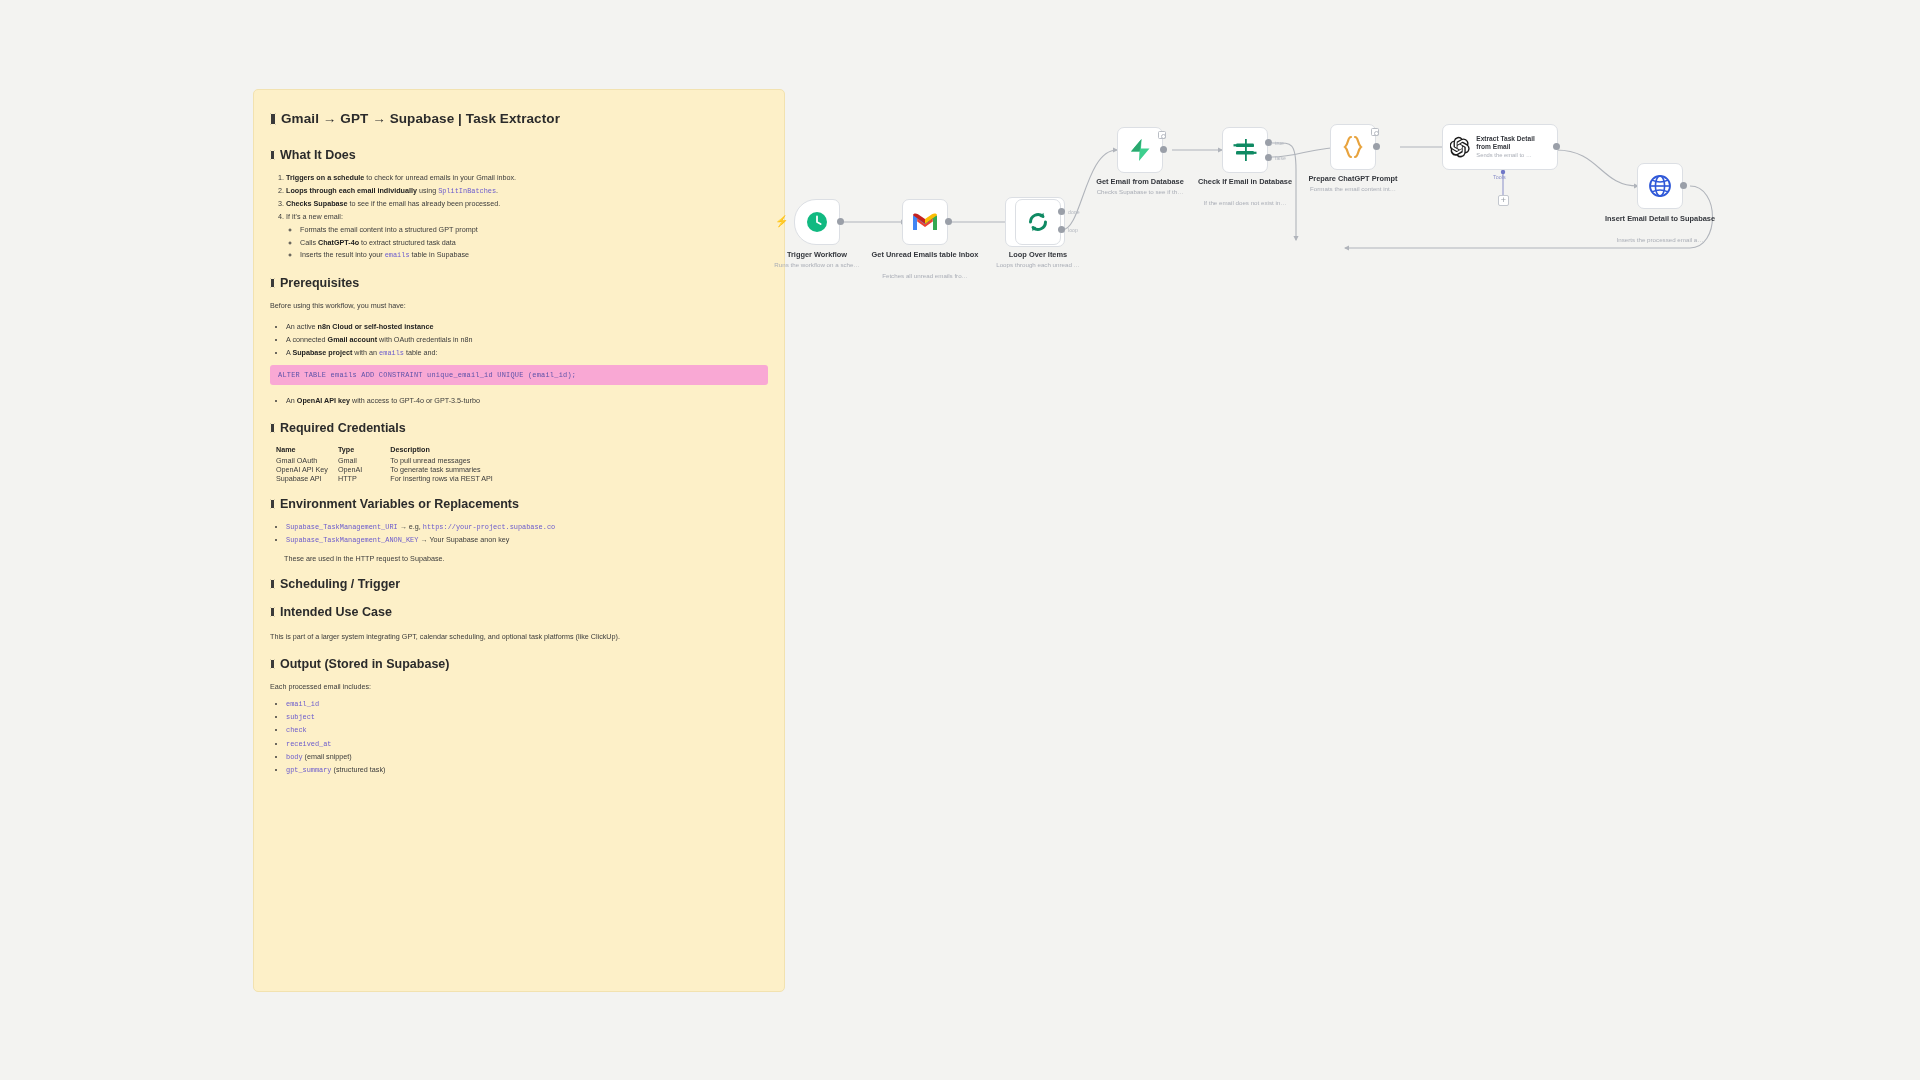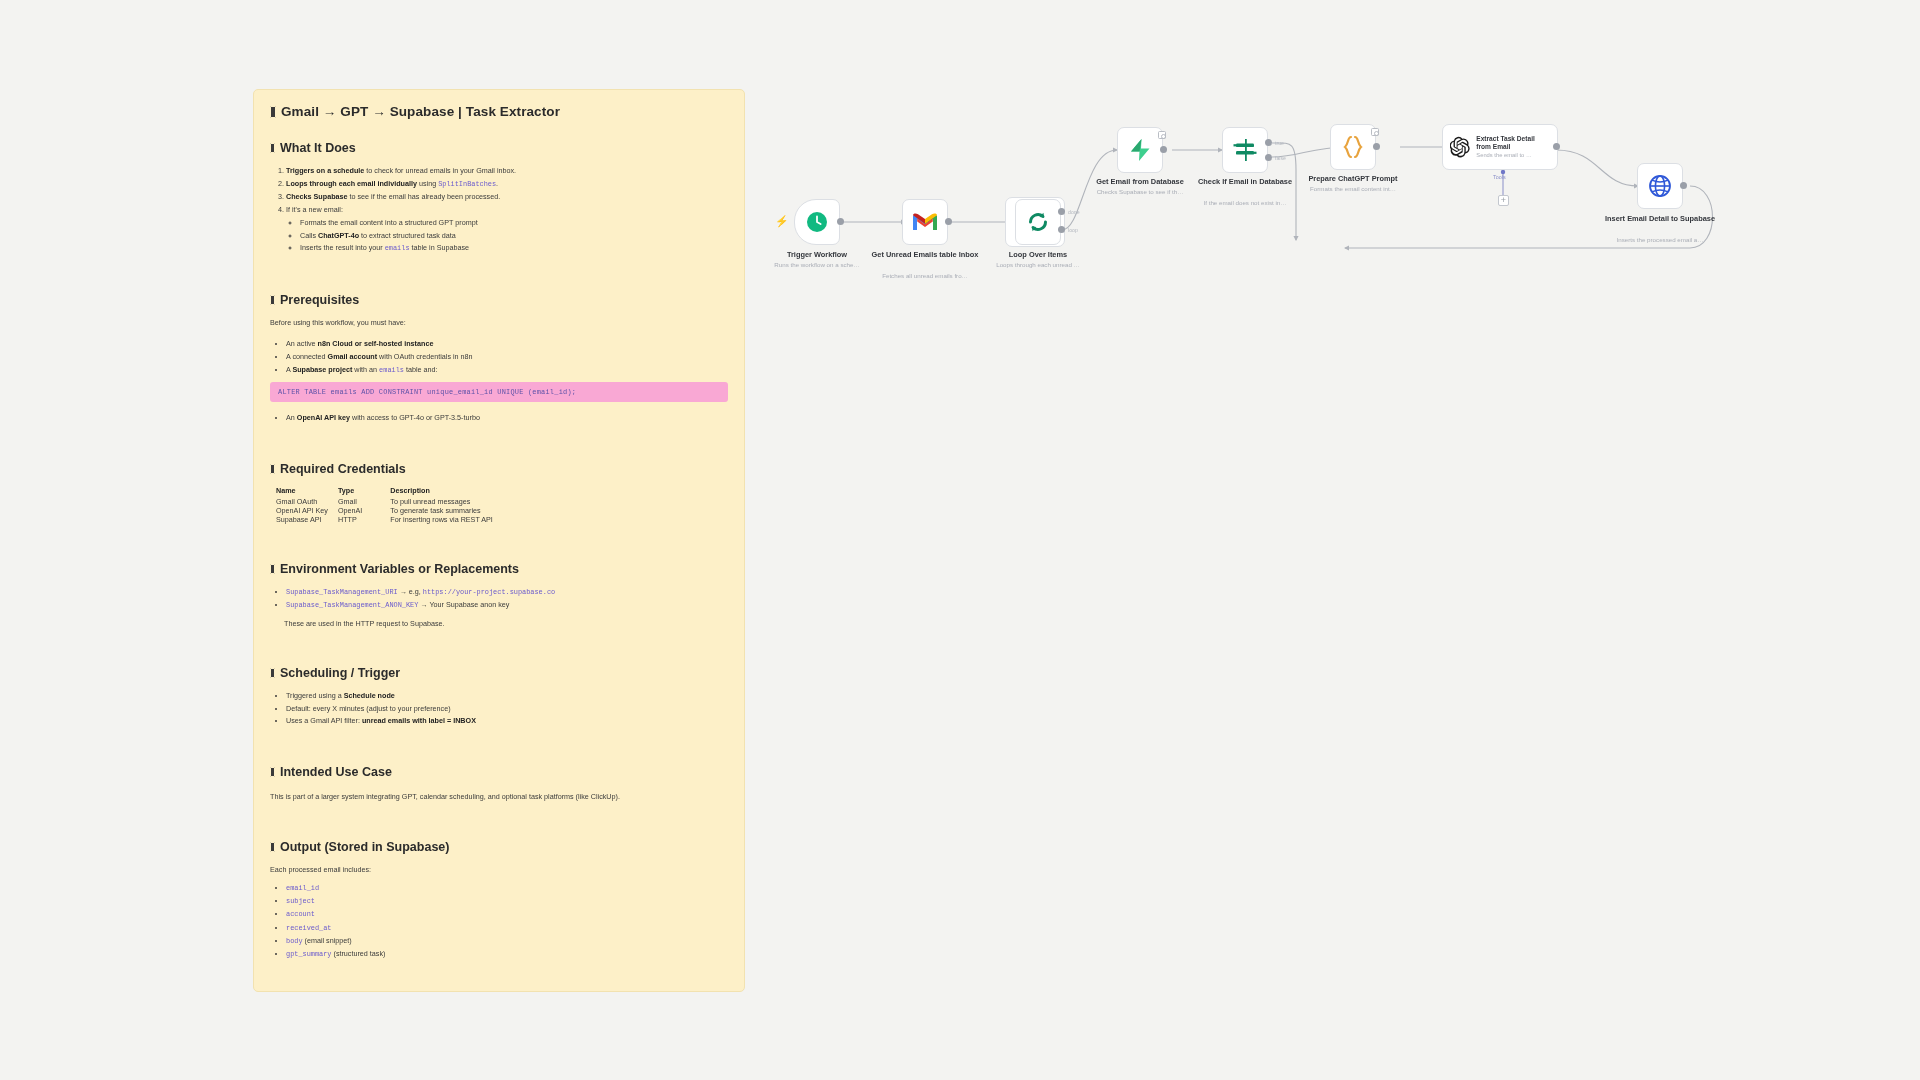--- a/index.html
+++ b/index.html
@@ -9,25 +9,25 @@
     font-family: "Liberation Sans", sans-serif;
     overflow: hidden;
   }
 
   #canvas { position: relative; width: 1920px; height: 1080px; background: #f3f3f1; }
 
   
   .sticky {
     position: absolute;
     left: 253px; top: 89px;
-    width: 492px; height: 903px;
+    width: 532px; height: 903px;
     background: #fdf0c8;
     border: 1px solid #f2e2b0;
     border-radius: 5px;
-    padding: 14px 16px 10px 16px;
+    padding: 21px 16px 10px 16px;
     overflow: hidden;
     color: #2b2b2b;
   }
   .sticky-inner { width: 100%; }
 
   .h-title {
     font-size: 13.5px; font-weight: 700; color: #2b2b2b;
     letter-spacing: .1px; margin-bottom: 22px;
     display: flex; align-items: center; gap: 5px;
   }
@@ -76,21 +76,21 @@
   table.creds th {
     font-size: 7.2px; font-weight: 700; color: #222;
     text-align: left; padding: 0 10px 2px 0; white-space: nowrap;
   }
   table.creds th:nth-child(3) { padding-left: 18px; }
   table.creds td {
     font-size: 7.2px; color: #3b3b3b; padding: 0 10px 0 0; white-space: nowrap;
   }
   table.creds td:nth-child(3) { padding-left: 18px; }
 
-  .sec { margin-top: 38px; }
+  .sec { margin-top: 14px; }
   .sec-top { margin-top: 22px; }
   #edges { position: absolute; left: 0; top: 0; }
 
   .node {
     position: absolute;
     background: #ffffff;
     border: 1px solid #dcdfe4;
     border-radius: 7px;
     display: flex; align-items: center; justify-content: center;
   }
@@ -239,41 +239,36 @@
       <ul class="bullets">
         <li><code>Supabase_TaskManagement_URI</code><span> → e.g, </span><code>https://your-project.supabase.co</code></li>
         <li><code>Supabase_TaskManagement_ANON_KEY</code><span> → Your Supabase anon key</span></li>
       </ul>
       <div class="note-ind">These are used in the HTTP request to Supabase.</div>
 
       <div class="h2 sec">
         <span class="marker sm"></span>
         <span>Scheduling / Trigger</span>
       </div>
-      <ul class="bullets">
-        <li><span>Triggered using a </span><b>Schedule node</b></li>
-        <li><span>Default: every X minutes (adjust to your preference)</span></li>
-        <li><span>Uses a Gmail API filter: </span><b>unread emails with label = INBOX</b></li>
-      </ul>
 
       <div class="h2 sec">
         <span class="marker sm"></span>
         <span>Intended Use Case</span>
       </div>
       <div class="para gap">This is part of a larger system integrating GPT, calendar scheduling, and optional task platforms (like ClickUp).</div>
 
       <div class="h2 sec">
         <span class="marker sm"></span>
         <span>Output (Stored in Supabase)</span>
       </div>
       <div class="para">Each processed email includes:</div>
       <ul class="bullets" style="margin-top:4px">
         <li><code>email_id</code><span></span></li>
         <li><code>subject</code><span></span></li>
-        <li><code>account</code><span></span></li>
+        <li><code>check</code><span></span></li>
         <li><code>received_at</code><span></span></li>
         <li><code>body</code><span> (email snippet)</span></li>
         <li><code>gpt_summary</code><span> (structured task)</span></li>
 
       </ul>
     </div>
   </div>
 
   <svg id="edges" width="1920" height="1080">
     <defs>

